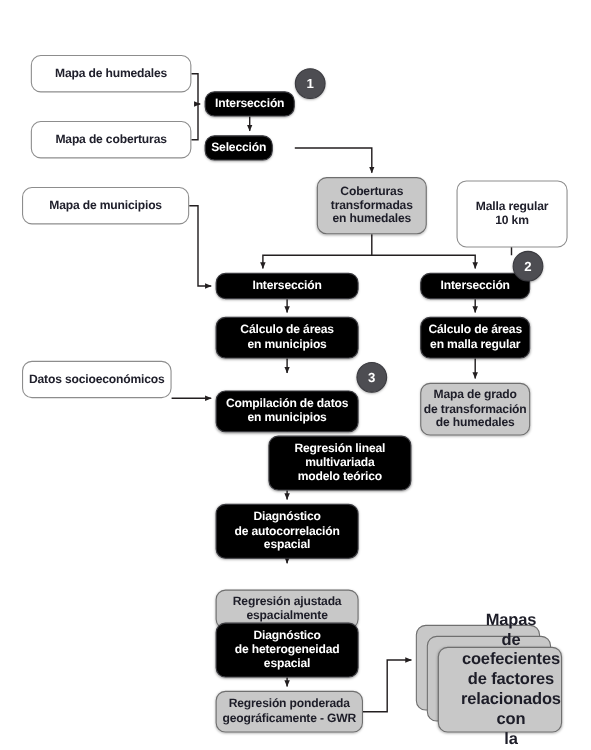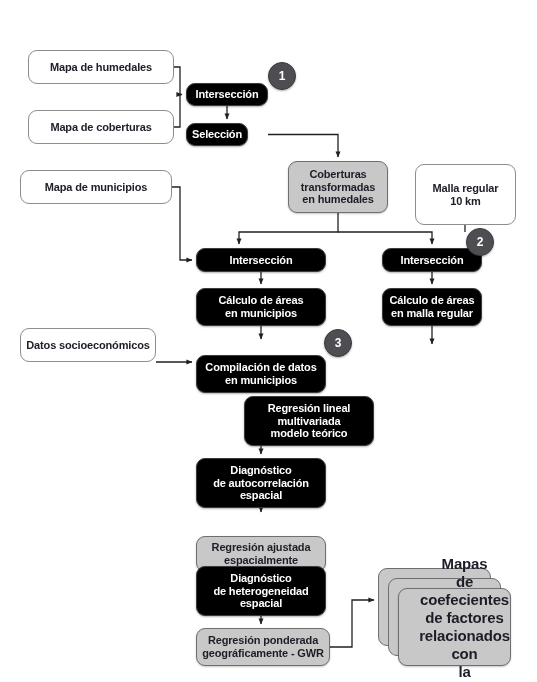--- a/index.html
+++ b/index.html
@@ -167,20 +167,23 @@
 en humedales</div>
     <div class="node input" style="left: 415px; top: 164px; width: 101px; height: 61px;">Malla regular
 10 km</div>
     <div class="node input" style="left: 20px; top: 170px; width: 152px; height: 34px;">Mapa de municipios</div>
     <div class="node process" style="left: 196px; top: 248px; width: 130px; height: 24px;">Intersección</div>
     <div class="node process" style="left: 382px; top: 248px; width: 100px; height: 24px;">Intersección</div>
     <div class="node process" style="left: 196px; top: 288px; width: 130px; height: 38px;">Cálculo de áreas
 en municipios</div>
     <div class="node process" style="left: 382px; top: 288px; width: 100px; height: 38px;">Cálculo de áreas
 en malla regular</div>
+    <div class="node product" style="left: 382px; top: 348px; width: 100px; height: 48px;">Mapa de grado
+de transformación
+de humedales</div>
     <div class="node input" style="left: 20px; top: 328px; width: 136px; height: 34px;">Datos socioeconómicos</div>
     <div class="node process" style="left: 196px; top: 355px; width: 130px; height: 38px;">Compilación de datos
 en municipios</div>
     <div class="node process" style="left: 196px; top: 396px; width: 130px; height: 50px; margin-left: 48px;">Regresión lineal
 multivariada
 modelo teórico</div>
     <div class="node process" style="left: 196px; top: 458px; width: 130px; height: 50px;">Diagnóstico
 de autocorrelación
 espacial</div>
     <div class="node product" style="left: 196px; top: 536px; width: 130px; height: 36px;">Regresión ajustada

